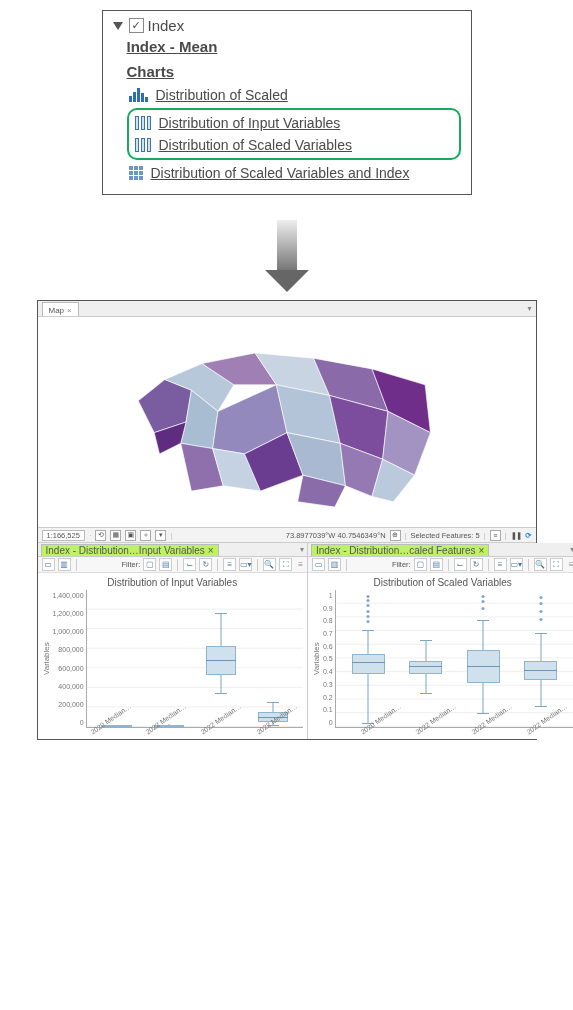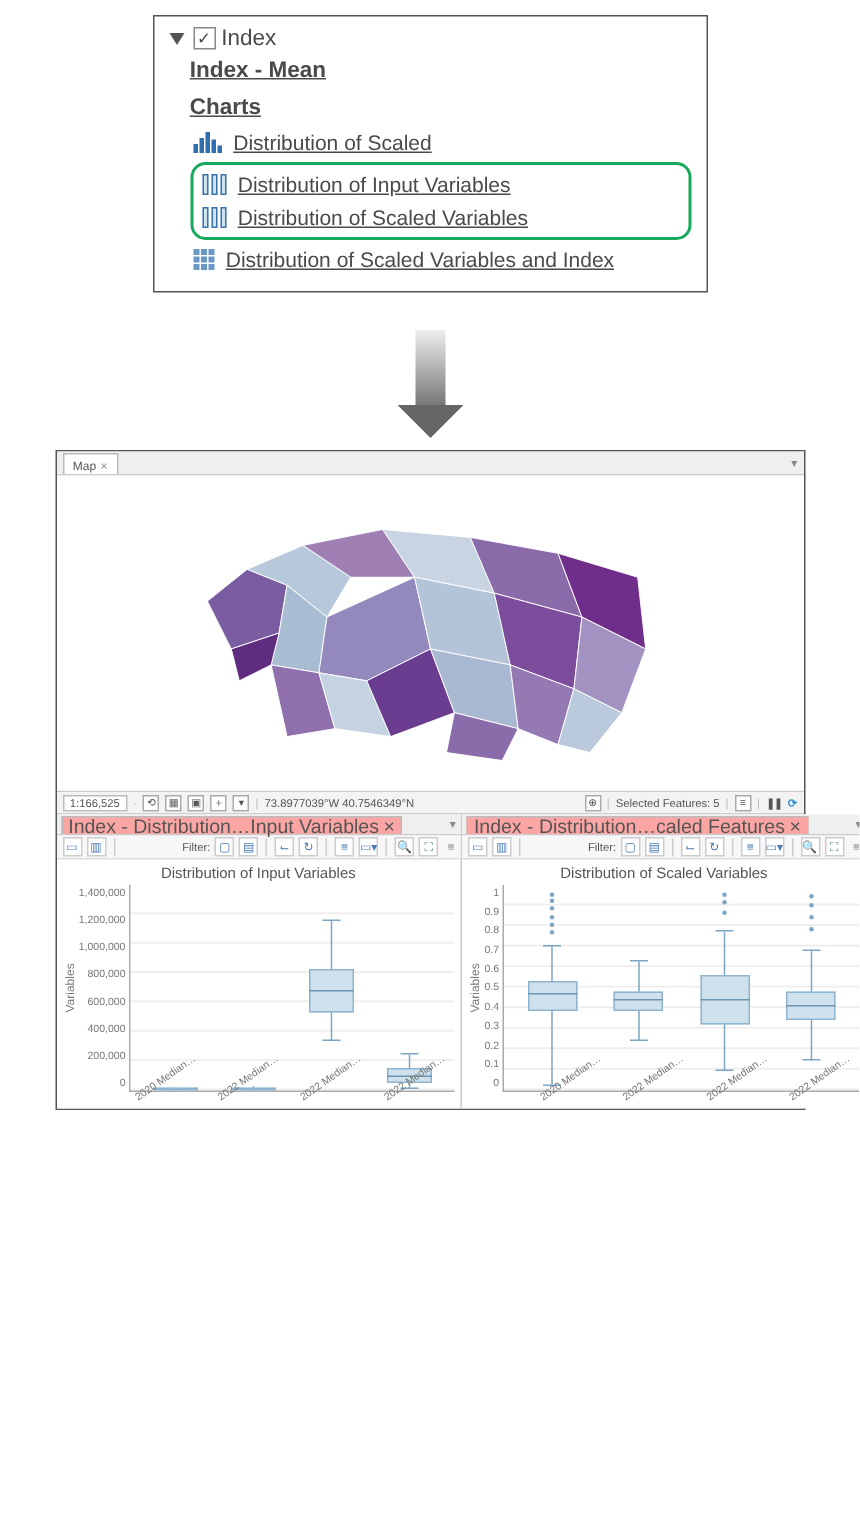--- a/index.html
+++ b/index.html
@@ -113,21 +113,21 @@
     .mini-icon {
       width:11px;height:11px;border:1px solid #aaa;background:#fff;
       display:inline-flex;align-items:center;justify-content:center;font-size:7px;
     }
     .pill { border:1px solid #bbb; padding:0 4px; background:#fff; }
 
     .pane-row { display:flex; }
     .chart-pane { flex:1; border-right:1px solid #ccc; background:#fff;}
     .chart-pane:last-child { border-right:none; }
     .pane-tabbar { display:flex; align-items:center; background:#efefef; padding:0 3px; height:14px; border-bottom:1px solid #ccc;}
-    .pane-tab { background:#fca5a5;border:1px solid #bbb;border-bottom:none;padding:0 4px;font-size:13px;height:12px;display:flex;align-items:center;gap:3px;}
+    .pane-tab { background:#bef264;border:1px solid #bbb;border-bottom:none;padding:0 4px;font-size:10px;height:12px;display:flex;align-items:center;gap:3px;}
     .pane-toolbar {
       display:flex;align-items:center;gap:3px;background:#f7f7f7;
       border-bottom:1px solid #ddd;height:16px;padding:0 4px;font-size:7.5px;
     }
     .pane-toolbar .lbl { color:#555;margin-left:40px; }
     .pane-toolbar .tb-btn {
       width:13px;height:13px;border:1px solid #ccc;background:#fff;
       display:inline-flex;align-items:center;justify-content:center;font-size:8px;color:#4a7bb0;
     }
     .pane-toolbar .tb-sep { width:1px;height:12px;background:#ccc;margin:0 2px; }
@@ -265,21 +265,21 @@
 
   <div class="statusbar">
     <span class="pill">1:166,525</span>
     <span class="sep">·</span>
     <span class="mini-icon">⟲</span>
     <span class="mini-icon">▦</span>
     <span class="mini-icon">▣</span>
     <span class="mini-icon">＋</span>
     <span class="mini-icon">▾</span>
     <span class="sep">|</span>
-    <div class="spacer" style="text-align:left">
+    <div class="spacer" style="text-align:right">
       <span>73.8977039°W 40.7546349°N</span>
     </div>
     <span class="mini-icon">⊕</span>
     <span class="sep">|</span>
     <span>Selected Features: 5</span>
     <span class="sep">|</span>
     <span class="mini-icon">≡</span>
     <span class="sep">|</span>
     <span class="pause">❚❚</span>
     <span class="refresh">⟳</span>

